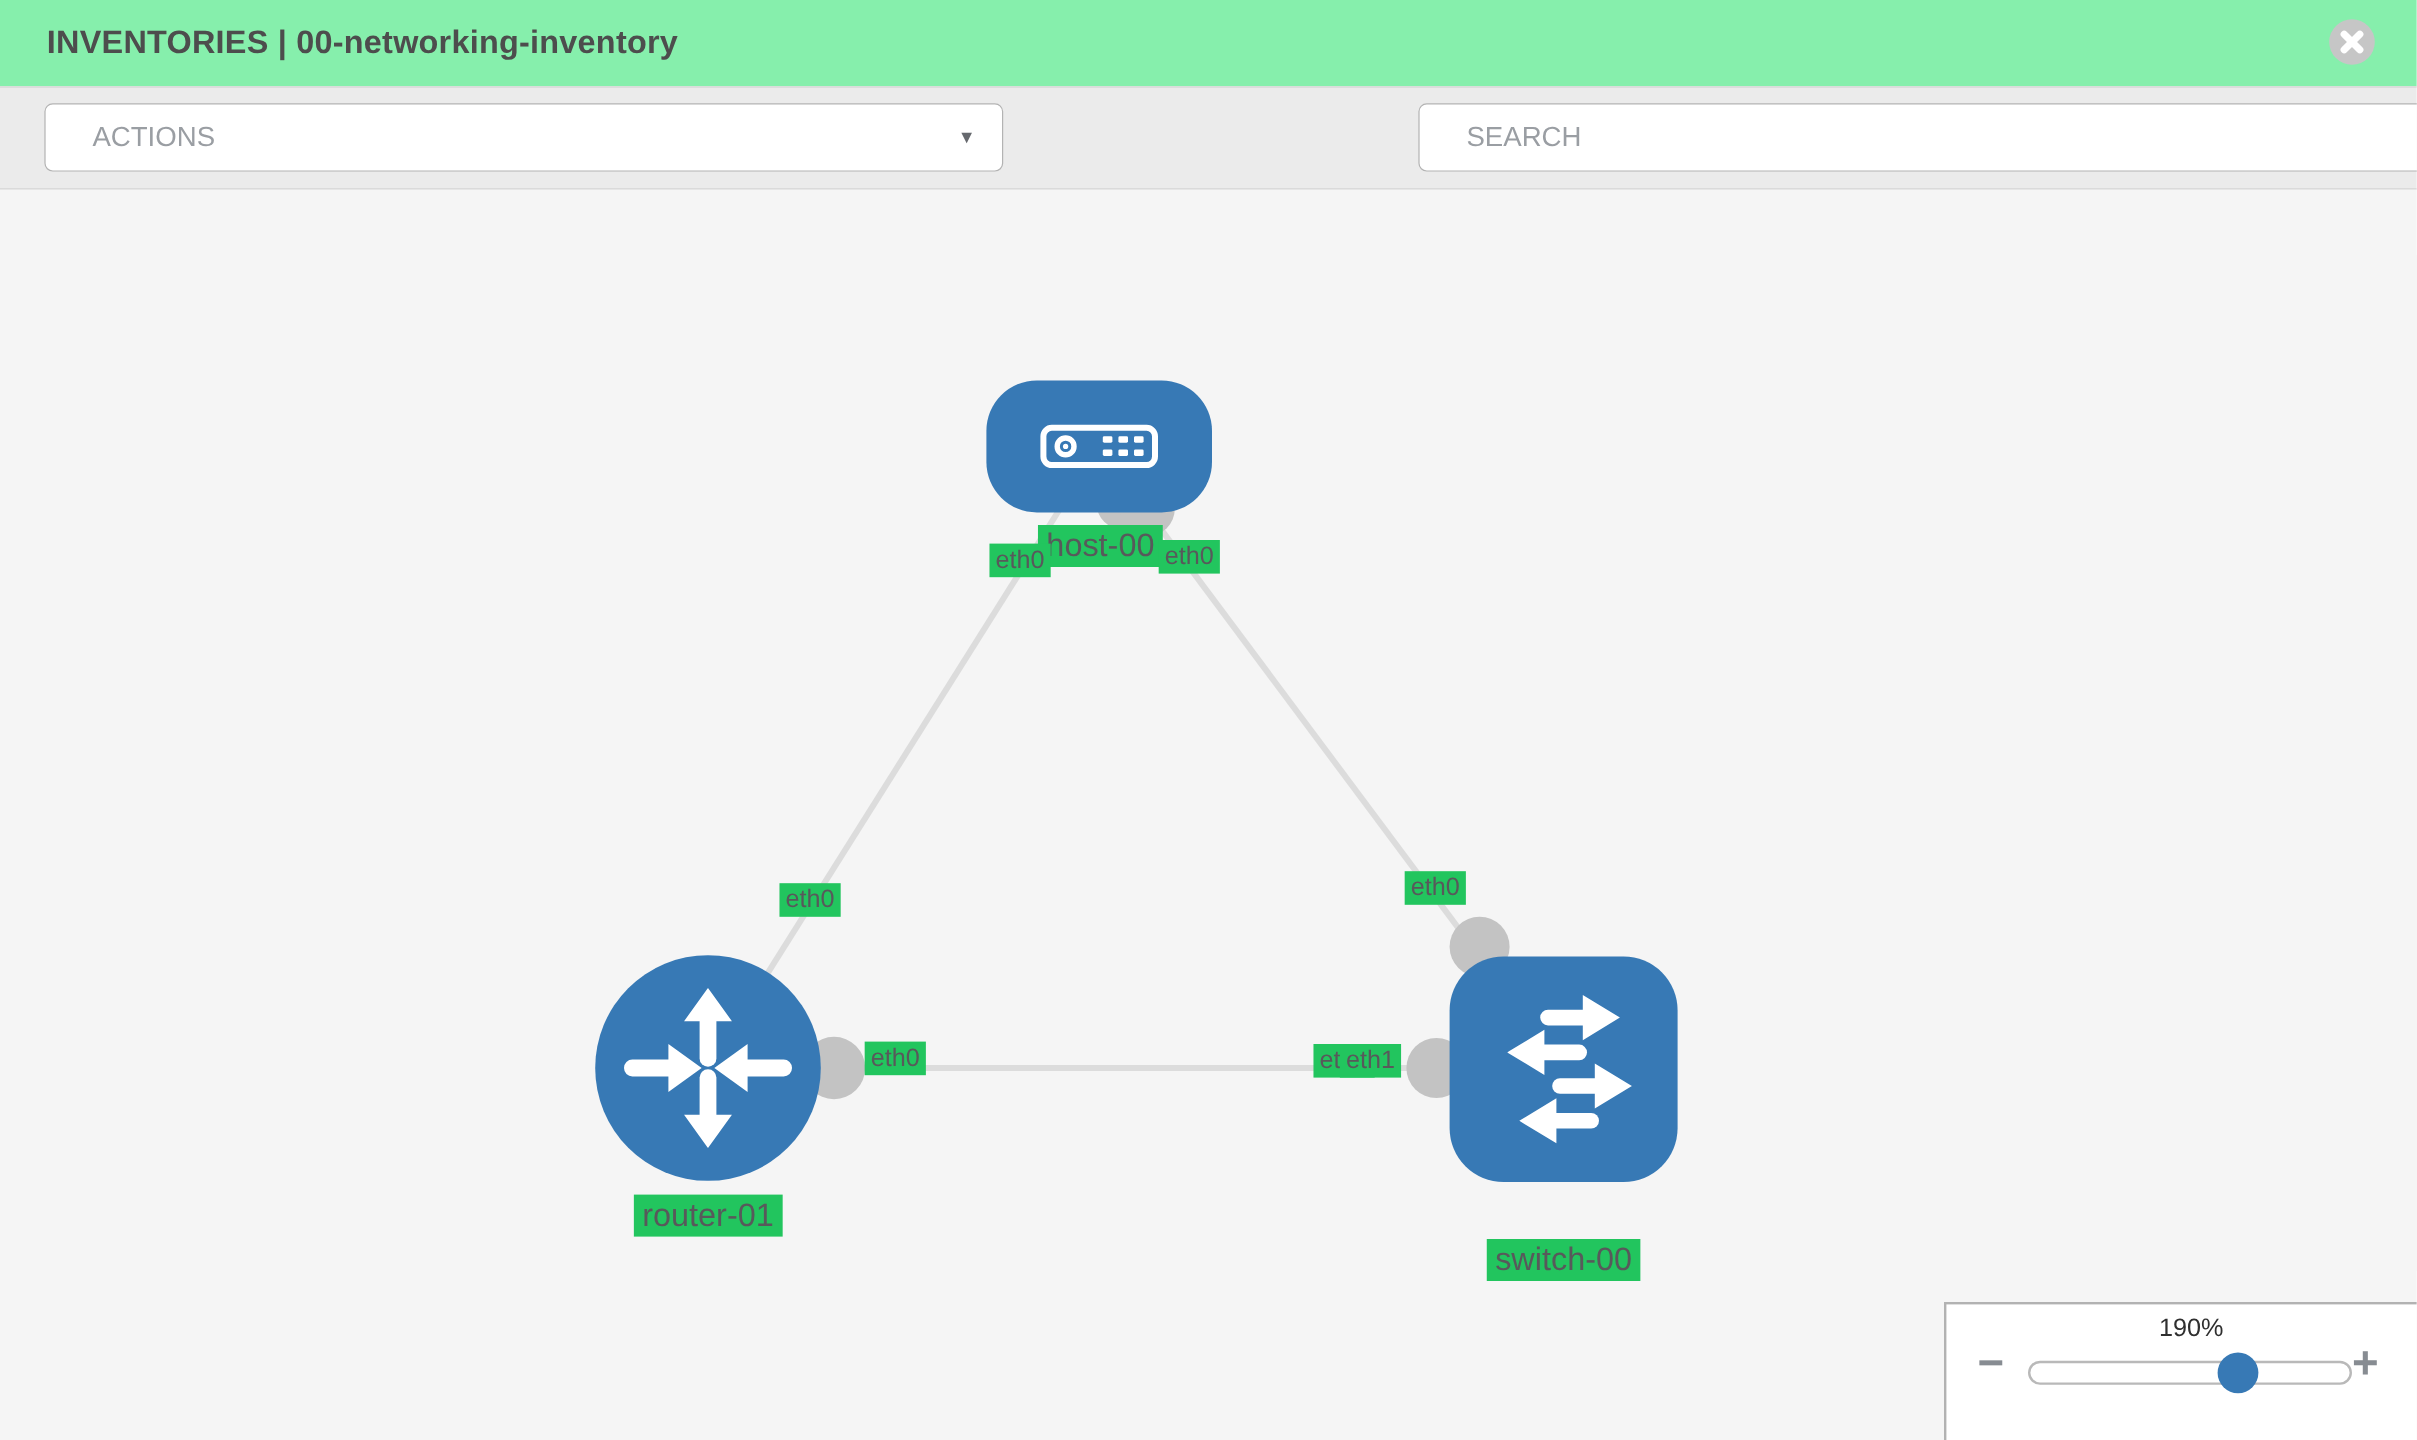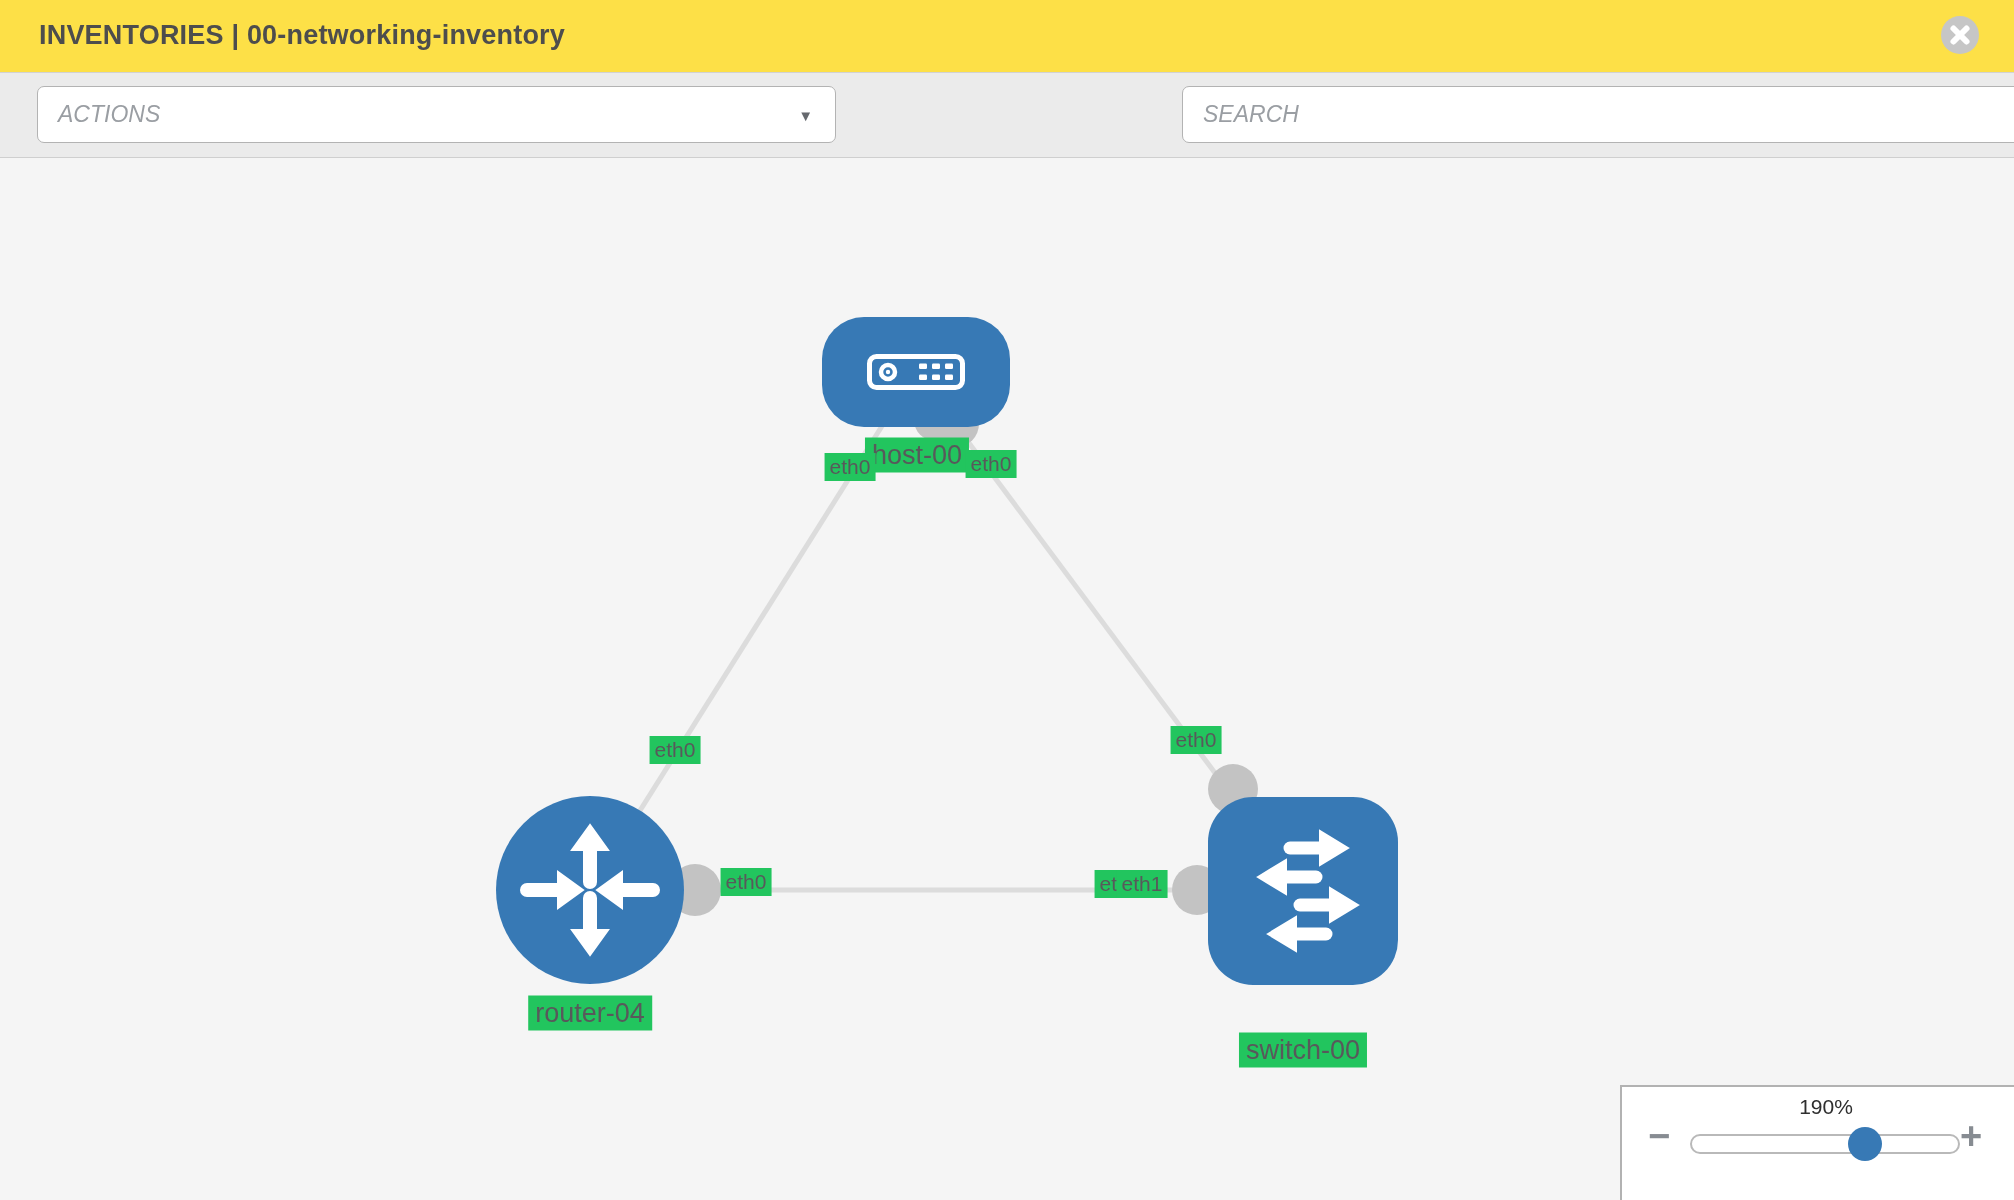--- a/index.html
+++ b/index.html
@@ -1,27 +1,27 @@
 <!DOCTYPE html>
 <html><head>
 <meta charset="utf-8">
 <style>
   * { margin:0; padding:0; box-sizing:border-box; }
   html,body{ width:2014px; height:1200px; overflow:hidden;
     font-family:"Liberation Sans","DejaVu Sans",sans-serif; background:#fff; }
 
   
-  .header{ position:relative; height:72px; background:#fde047; }
+  .header{ position:relative; height:72px; background:#86efac; }
   .page-title{ position:absolute; left:39px; top:20px; font-size:27px; font-weight:bold; color:#4d4d4d; letter-spacing:.2px; }
   .close-btn{ position:absolute; left:1941px; top:16px; width:38px; height:38px; border-radius:50%; background:#c6c6c6; cursor:pointer; }
 
   
   .toolbar{ position:relative; height:86px; background:#ebebeb; border-top:1px solid #d2d2d2; border-bottom:1px solid #cfcfcf; }
   .select-box{ position:absolute; top:13px; height:57px; background:#fff; border:1px solid #b3b3b3; border-radius:7px; display:flex; align-items:center; cursor:pointer; }
-  .select-box .sel-label{ font-size:23px; color:#9a9ea3; padding-left:20px;font-style:italic; }
+  .select-box .sel-label{ font-size:23px; color:#9a9ea3; padding-left:39px; }
   .select-box .caret{ position:absolute; right:22px; top:50%; transform:translateY(-50%); font-size:15px; color:#66696e; }
   .actions-box{ left:37px; width:799px; }
   .search-box{ left:1182px; width:926px; }
   .tool-icon{ position:absolute; top:98px; width:34px; height:34px; cursor:pointer; }
   .tool-icon svg{ width:100%; height:100%; fill:#8b9096; }
   .wrench{ left:1051px; }
   .key{ left:1116px; }
 
   
   .canvas{ position:relative; height:1042px; background:#f5f5f5; overflow:hidden; }
@@ -150,21 +150,21 @@
           <line x1="92" y1="108" x2="124" y2="108"></line>
           <polygon points="150,108 122,91 122,125" stroke-width="2"></polygon>
           <line x1="118" y1="137" x2="86" y2="137"></line>
           <polygon points="60,137 88,120 88,154" stroke-width="2"></polygon>
         </g>
       </svg>
     </span>
   </div>
 
   <div class="topo-label node-label" style="left:917px; top:297px;">host-00</div>
-  <div class="topo-label node-label" style="left:590px; top:855px;">router-04</div>
+  <div class="topo-label node-label" style="left:590px; top:855px;">router-01</div>
   <div class="topo-label node-label" style="left:1303px; top:892px;">switch-00</div>
 
   <div class="topo-label if-label" style="left:850px; top:309px;">eth0</div>
   <div class="topo-label if-label" style="left:675px; top:592px;">eth0</div>
   <div class="topo-label if-label" style="left:991px; top:306px;">eth0</div>
   <div class="topo-label if-label" style="left:1196px; top:582px;">eth0</div>
   <div class="topo-label if-label" style="left:746px; top:724px;">eth0</div>
   <div class="topo-label if-label" style="left:1120px; top:726px;">eth1</div>
   <div class="topo-label if-label" style="left:1142px; top:726px;">eth1</div>
 

